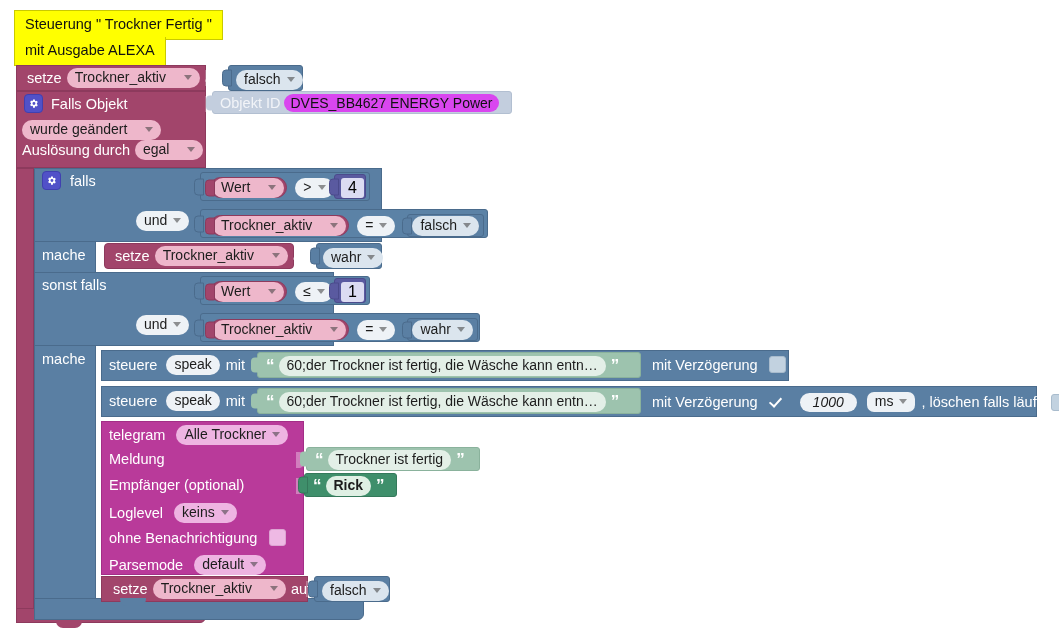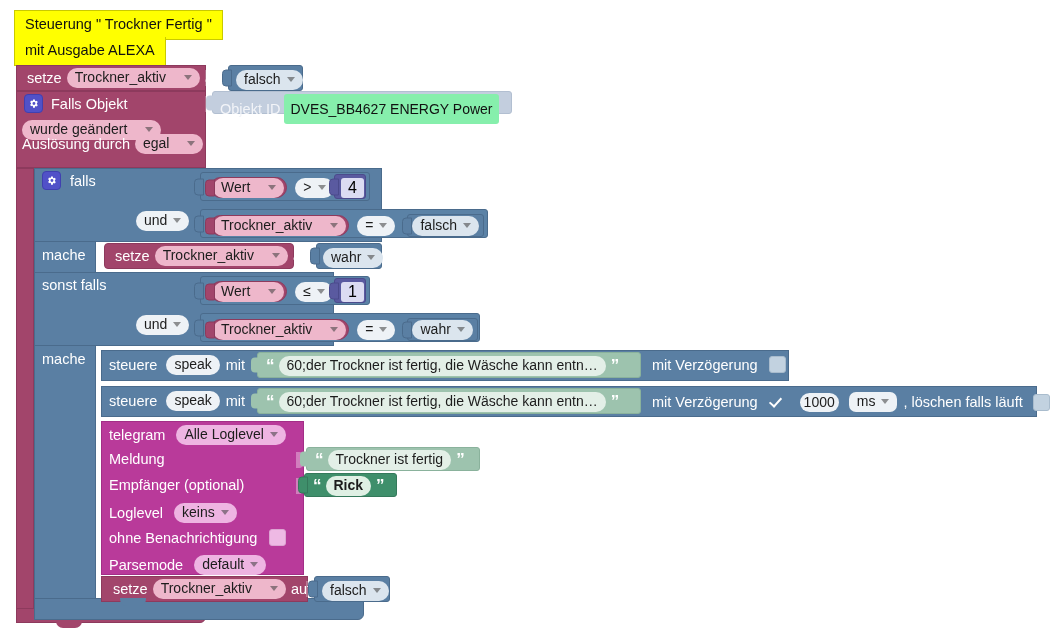--- a/index.html
+++ b/index.html
@@ -71,21 +71,21 @@
     border-radius:11px;padding:1px 8px 2px 8px;
     font-size:14px;color:#1c1c1c;line-height:17px;
   }
   .f-rose2{background:#eeb7cb;gap:16px;}
   .f-steel{background:#dbe5ee;}
   .f-mag{background:#eeb4e2;}
   .f-white{background:#eef2f6;}
   .f-greenl{background:#e3efe7;}
   .f-greend{background:#dff0e4;}
   .f-num{background:#dcdcf2;border-radius:3px;padding:1px 7px;}
-  .f-objid{background:#86efac;border-radius:3px;padding:7px 6px;font-size:14px;color:#111;}
+  .f-objid{background:#d946ef;border-radius:9px;padding:1px 6px;font-size:14px;color:#111;}
   .caret{
     width:0;height:0;border-left:4px solid transparent;border-right:4px solid transparent;
     border-top:5px solid rgba(60,60,60,.55);margin-left:2px;
   }
 
   
   .cbx{
     width:15px;height:15px;border-radius:3px;display:inline-block;
     background:#c2d2e0;border:1px solid #a9bccd;margin:0 3px;position:relative;
   }
@@ -185,21 +185,21 @@
       </span>
     </span>
   </div>
 
   <div class="row" style="left:22px;top:120px;">
     <span class="field f-rose2">
       <span>wurde geändert</span>
       <i class="caret"></i>
     </span>
   </div>
-  <div class="row" style="left:22px;top:134px;">
+  <div class="row" style="left:22px;top:140px;">
     <span class="lbl" style="padding-left:0;">Auslösung durch</span>
     <span class="field f-rose2">
       <span>egal</span>
       <i class="caret"></i>
     </span>
   </div>
 
   <div class="blk steel" style="left:34px;top:168px;width:62px;height:452px;"></div>
   <div class="blk steel" style="left:34px;top:168px;width:348px;height:74px;"></div>
   <div class="blk steel" style="left:34px;top:272px;width:300px;height:74px;"></div>
@@ -385,37 +385,37 @@
       <span class="q dim" style="color:#ffffff;">“</span>
       <span class="field f-greenl" style="margin:0 2px;max-width:330px;overflow:hidden;">
         <span>60;der Trockner ist fertig, die Wäsche kann entn…</span>
       </span>
       <span class="q dim" style="color:#ffffff;">”</span>
     </span>
   </div>
   <div class="row" style="left:652px;top:392px;">
     <span class="lbl" style="padding-left:0;">mit Verzögerung</span>
     <span class="cbx check" style="margin-left:6px;width:14px;height:16px;"></span>
-    <span class="field f-white" style="margin-left:14px;padding:1px 4px;">
+    <span class="field f-white" style="margin-left:14px;padding:1px 13px;font-style:italic;">
       <span>1000</span>
     </span>
     <span class="field f-white" style="margin-left:10px;border-radius:7px;">
       <span>ms</span>
       <i class="caret"></i>
     </span>
     <span class="lbl" style="padding-left:6px;">, löschen falls läuft</span>
     <span class="cbx" style="margin-left:5px;"></span>
   </div>
 
   <div class="blk magenta" style="left:101px;top:421px;width:203px;height:154px;"></div>
 
   <div class="row" style="left:109px;top:425px;">
     <span class="lbl" style="padding-left:0;">telegram</span>
     <span class="field f-mag" style="margin-left:6px;">
-      <span>Alle Loglevel</span>
+      <span>Alle Trockner</span>
       <i class="caret"></i>
     </span>
   </div>
 
   <div class="row" style="left:109px;top:451px;">
     <span class="lbl" style="padding-left:0;">Meldung</span>
   </div>
   <div class="socket" style="left:296px;top:452px;background:rgba(255,255,255,.35);"></div>
   <div class="blk green-l" style="left:306px;top:447px;width:174px;height:24px;border-radius:3px;">
     <span class="plug greenl"></span>

